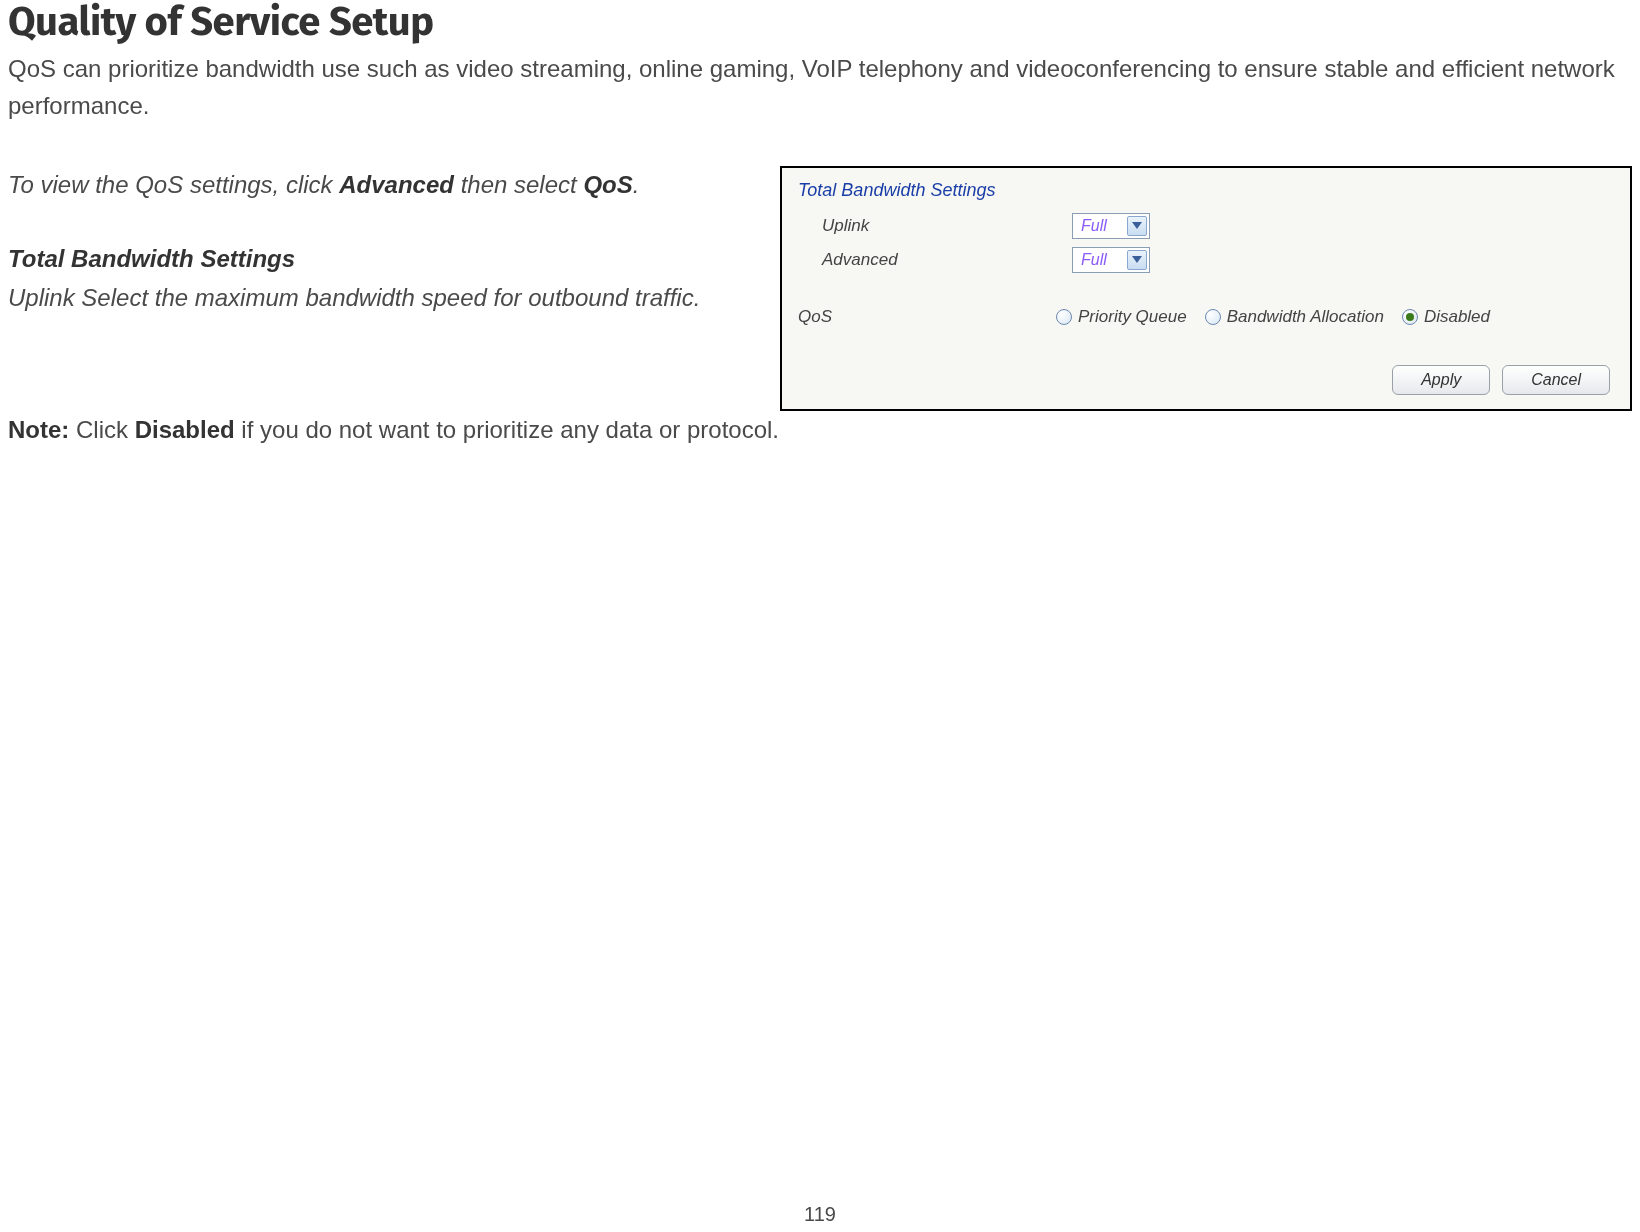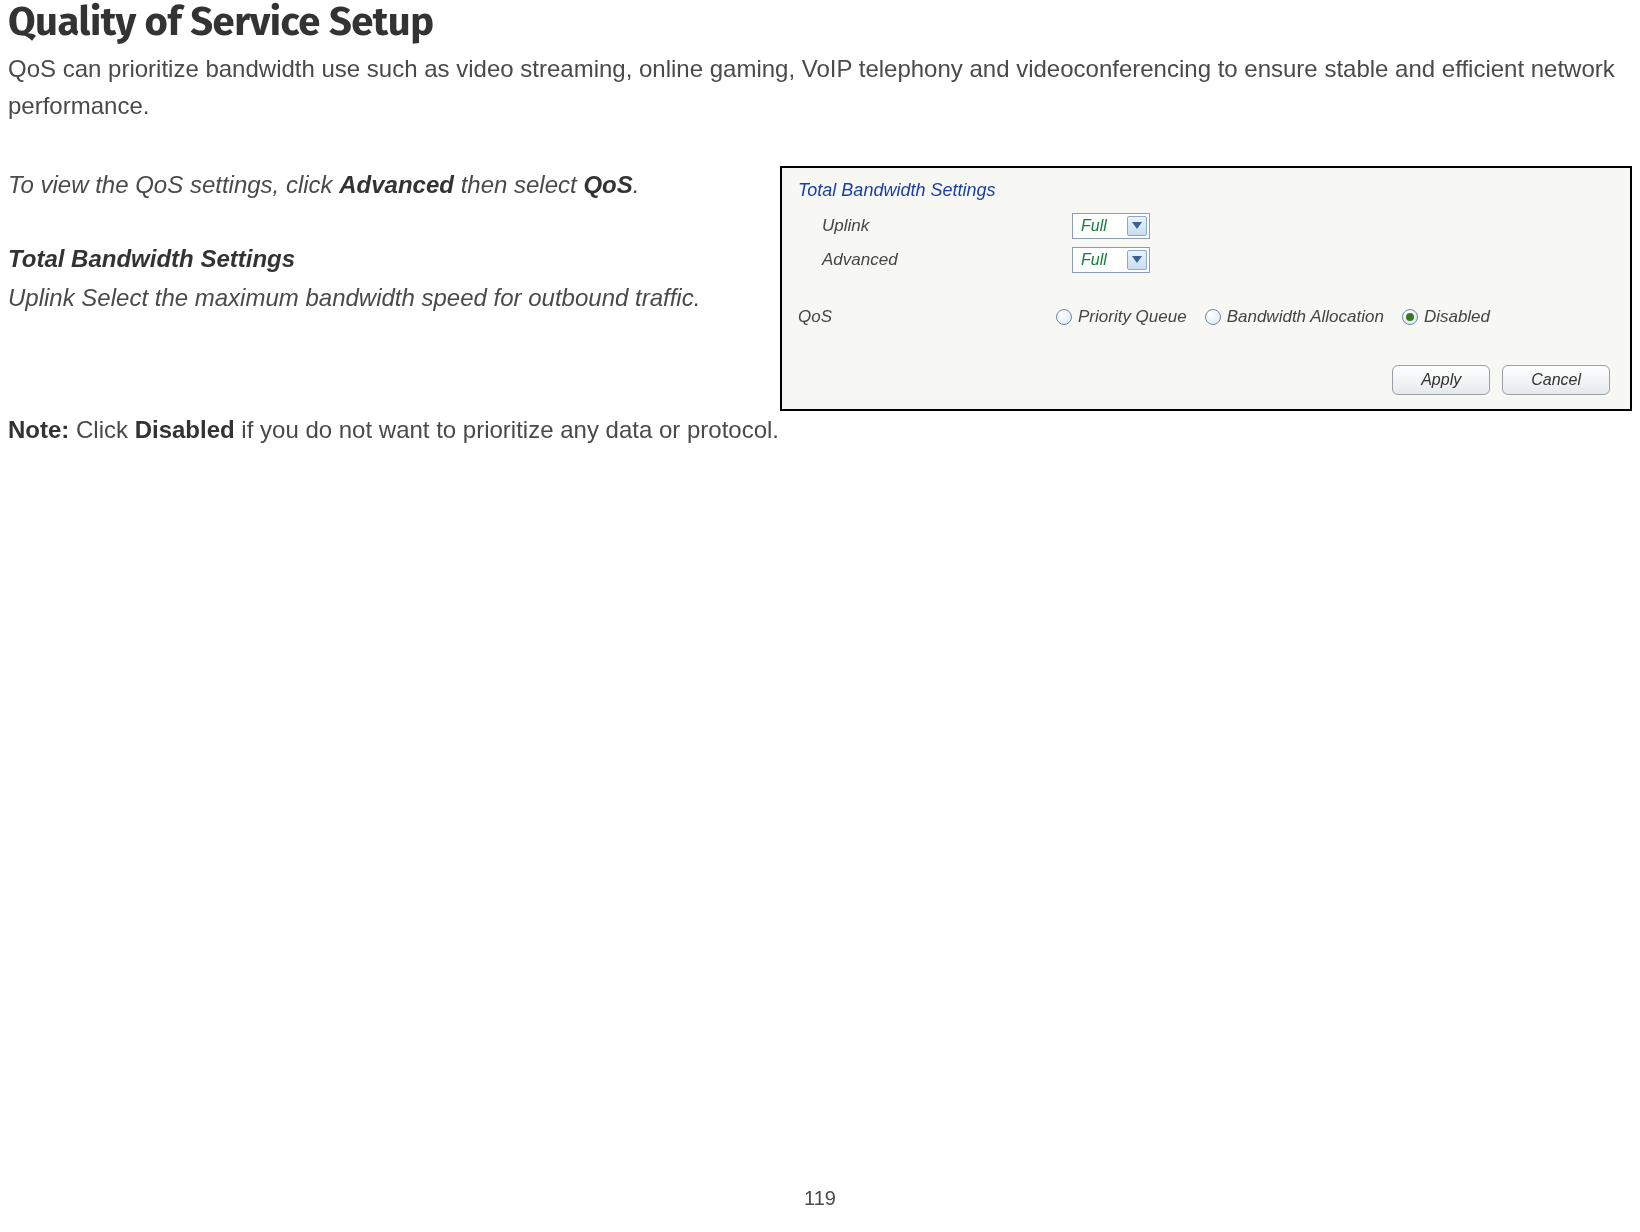--- a/index.html
+++ b/index.html
@@ -74,21 +74,21 @@
     }
     .shot-row .lbl { width: 250px; }
     .sel {
       display: inline-flex;
       align-items: center;
       border: 1px solid #8a9db5;
       background: #ffffff;
       height: 26px;
       font-size: 16px;
       padding: 0 2px 0 8px;
-      color: #15803d;
+      color: #8b5cf6;
     }
     .sel .sel-text { min-width: 42px; }
     .sel .sel-btn {
       width: 20px;
       height: 20px;
       display: inline-flex;
       align-items: center;
       justify-content: center;
       border: 1px solid #8aa8cf;
       background: linear-gradient(#eaf3fb, #c8ddf1);
@@ -137,21 +137,21 @@
       background: linear-gradient(#ffffff, #e6e9ec);
       font-size: 16px;
       color: #333;
       display: inline-flex;
       align-items: center;
       justify-content: center;
       padding: 0 28px;
     }
     .page-num {
       position: absolute;
-      bottom: 22px;
+      bottom: 6px;
       left: 0;
       width: 100%;
       text-align: center;
       font-size: 20px;
       color: #4a4a4a;
     }
   </style>
 </head>
 <body>
 

